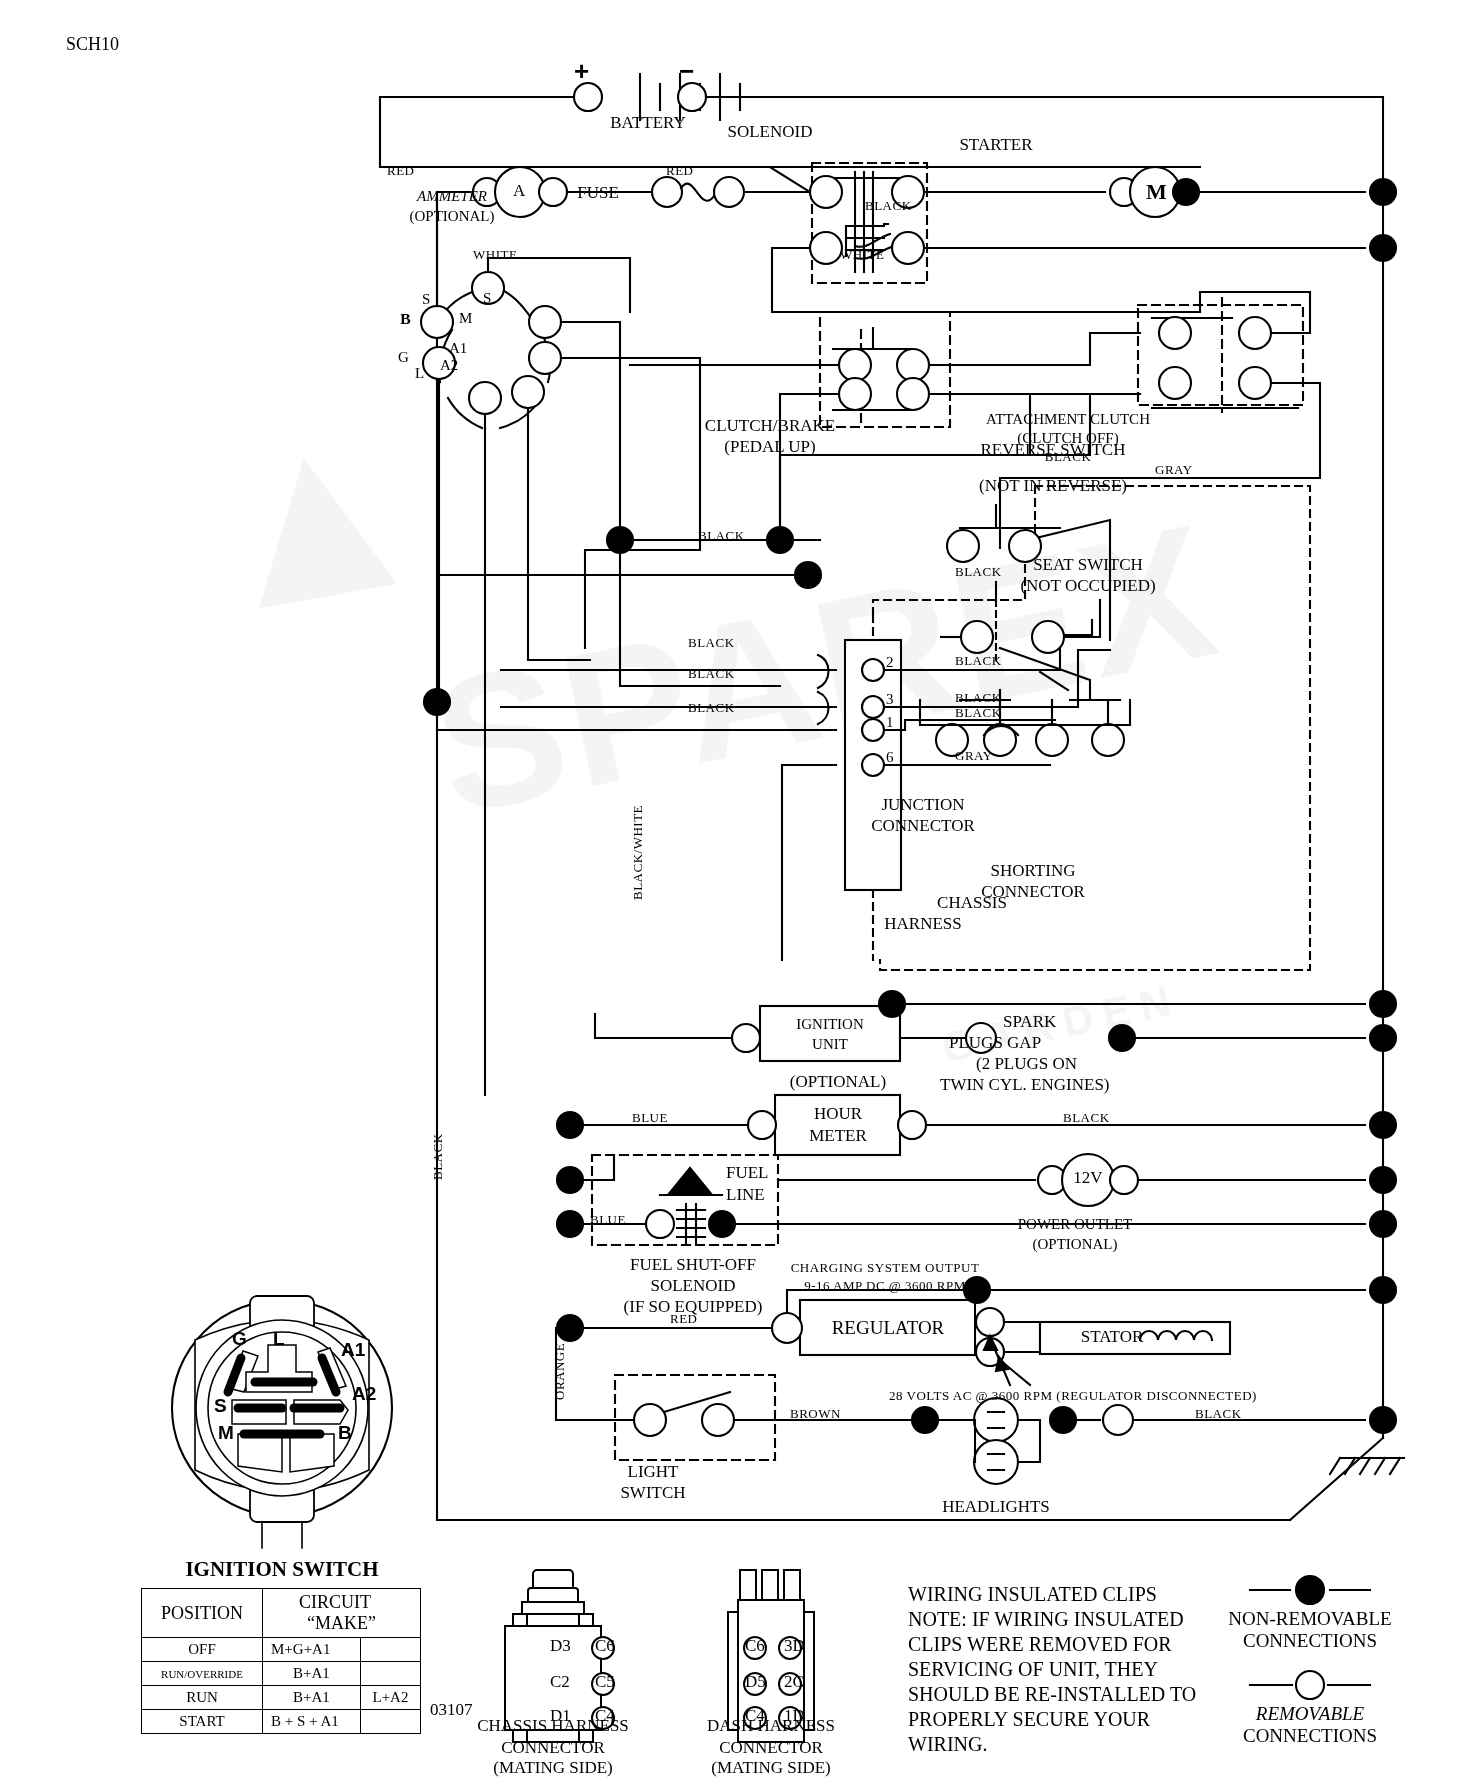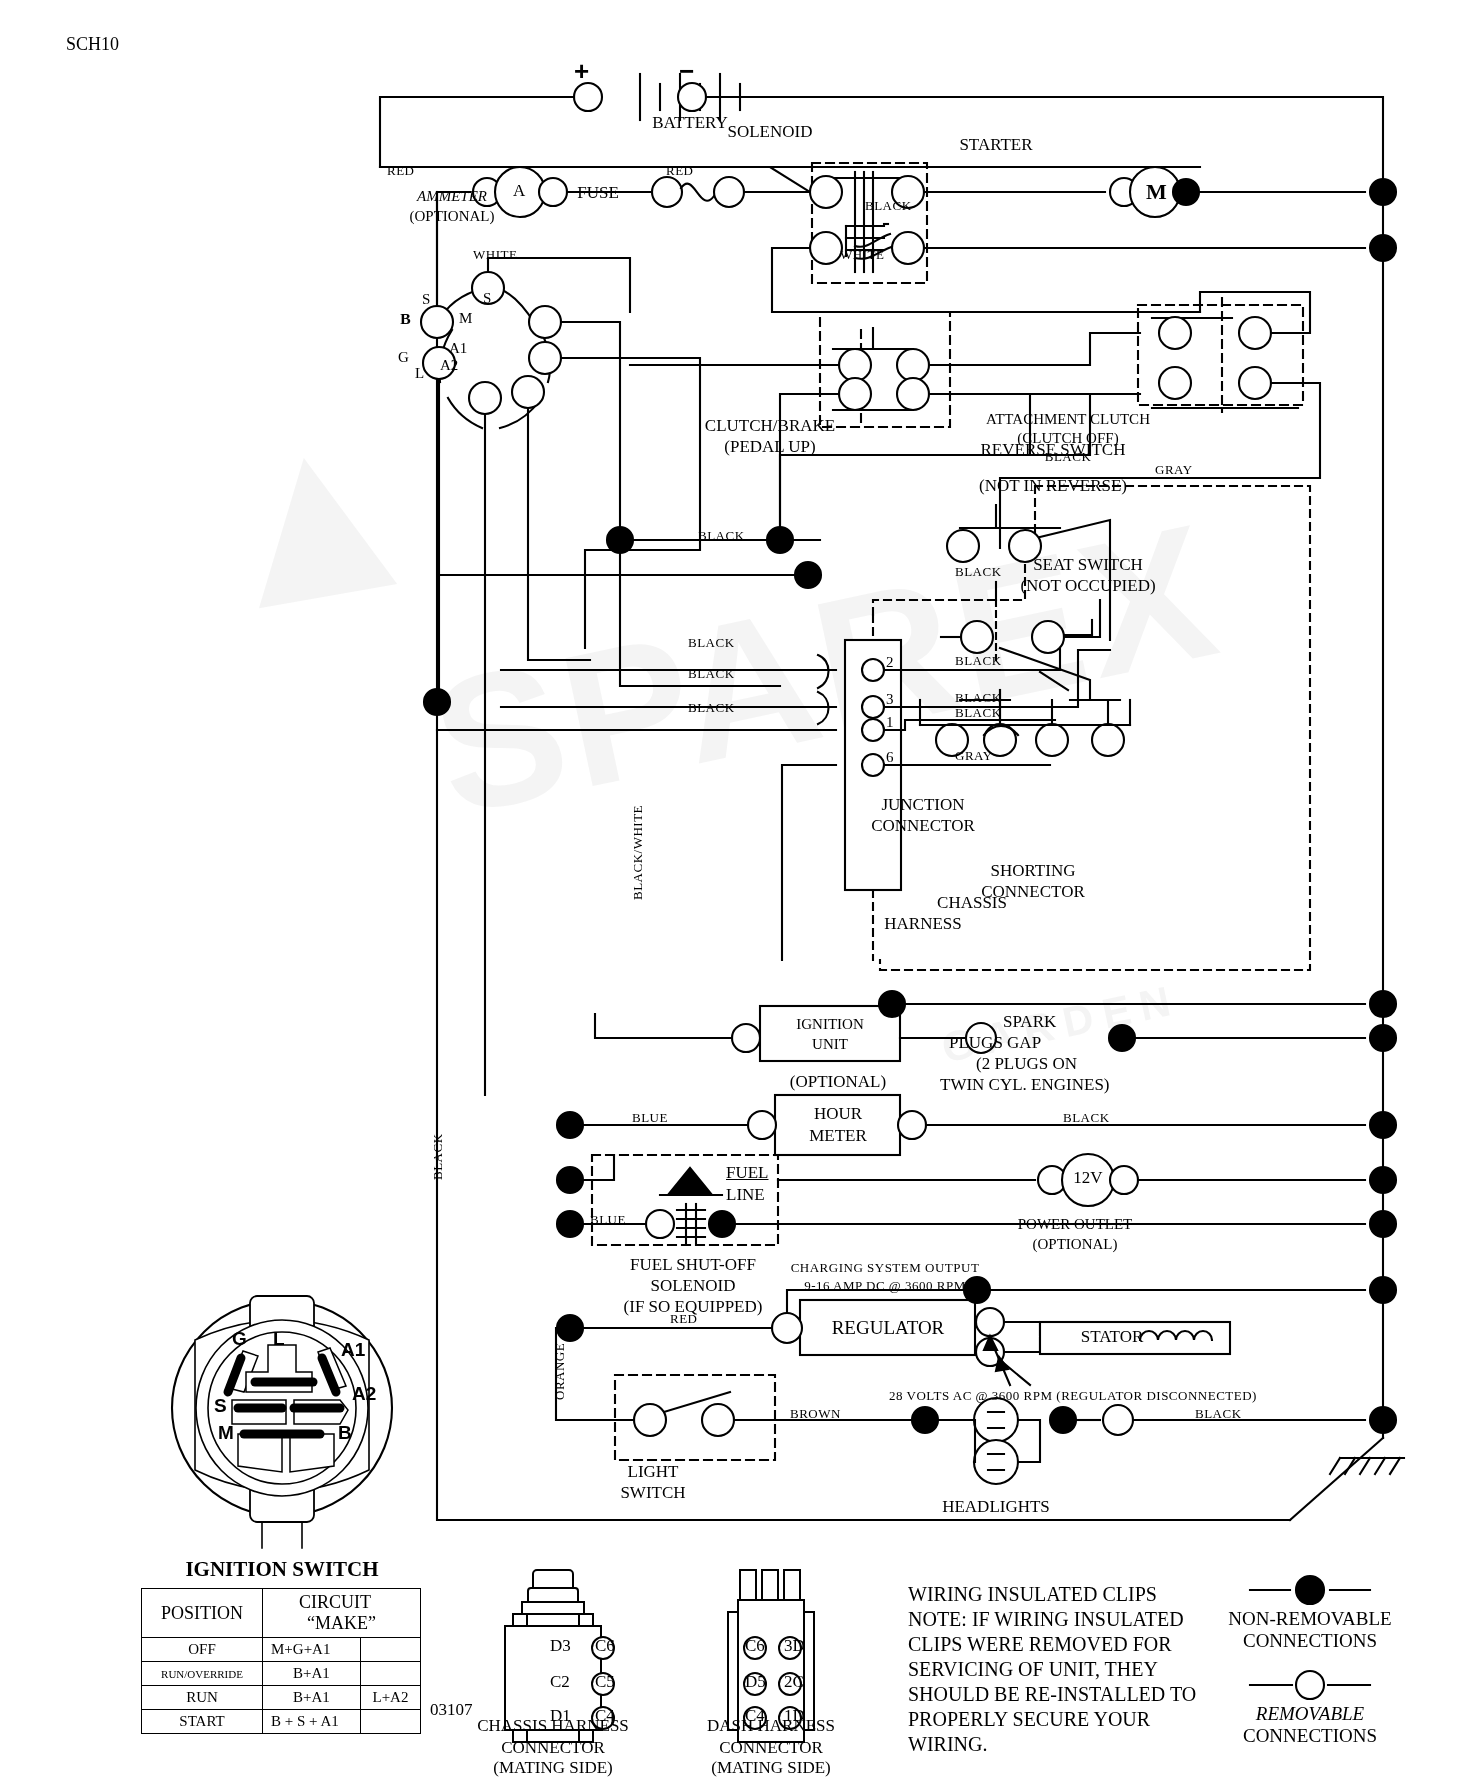--- a/index.html
+++ b/index.html
@@ -359,21 +359,21 @@
         <path d="M1250,1685 L1292,1685 M1328,1685 L1370,1685"></path>
         <circle cx="1310" cy="1685" r="14" fill="#fff"></circle>
       </g>
     </g>
   </svg>
 
   <div class="lbl md" style="left:66px;top:34px;font-size:18px;">SCH10</div>
 
   <div class="lbl bold" style="left:574px;top:56px;font-size:26px;">+</div>
   <div class="lbl bold" style="left:679px;top:56px;font-size:26px;">−</div>
-  <div class="lbl lg ctr" style="left:648px;top:113px;margin-left:42px;">BATTERY</div>
+  <div class="lbl lg ctr" style="left:648px;top:113px;">BATTERY</div>
 
   <div class="lbl sm" style="left:387px;top:163px;">RED</div>
   <div class="lbl lg" style="left:513px;top:181px;">A</div>
   <div class="lbl md ctr" style="left:452px;top:188px;font-style:italic;">AMMETER</div>
   <div class="lbl md ctr" style="left:452px;top:208px;">(OPTIONAL)</div>
   <div class="lbl lg ctr" style="left:598px;top:183px;">FUSE</div>
   <div class="lbl sm" style="left:666px;top:163px;">RED</div>
 
   <div class="lbl lg ctr" style="left:770px;top:122px;">SOLENOID</div>
   <div class="lbl lg ctr" style="left:996px;top:135px;">STARTER</div>
@@ -440,21 +440,21 @@
   <div class="lbl lg" style="left:949px;top:1033px;">PLUGS GAP</div>
   <div class="lbl lg" style="left:976px;top:1054px;">(2 PLUGS ON</div>
   <div class="lbl lg" style="left:940px;top:1075px;">TWIN CYL. ENGINES)</div>
 
   <div class="lbl lg ctr" style="left:838px;top:1072px;">(OPTIONAL)</div>
   <div class="lbl lg ctr" style="left:838px;top:1104px;">HOUR</div>
   <div class="lbl lg ctr" style="left:838px;top:1126px;">METER</div>
   <div class="lbl sm" style="left:632px;top:1110px;">BLUE</div>
   <div class="lbl sm" style="left:1063px;top:1110px;">BLACK</div>
 
-  <div class="lbl lg" style="left:726px;top:1163px;text-decoration:underline;">FUEL</div>
+  <div class="lbl lg" style="left:726px;top:1163px;">FUEL</div>
   <div class="lbl lg" style="left:726px;top:1185px;">LINE</div>
   <div class="lbl sm" style="left:590px;top:1212px;">BLUE</div>
   <div class="lbl lg ctr" style="left:693px;top:1255px;">FUEL SHUT-OFF</div>
   <div class="lbl lg ctr" style="left:693px;top:1276px;">SOLENOID</div>
   <div class="lbl lg ctr" style="left:693px;top:1297px;">(IF SO EQUIPPED)</div>
 
   <div class="lbl lg ctr" style="left:1088px;top:1168px;">12V</div>
   <div class="lbl md ctr" style="left:1075px;top:1216px;">POWER OUTLET</div>
   <div class="lbl md ctr" style="left:1075px;top:1236px;">(OPTIONAL)</div>
 

